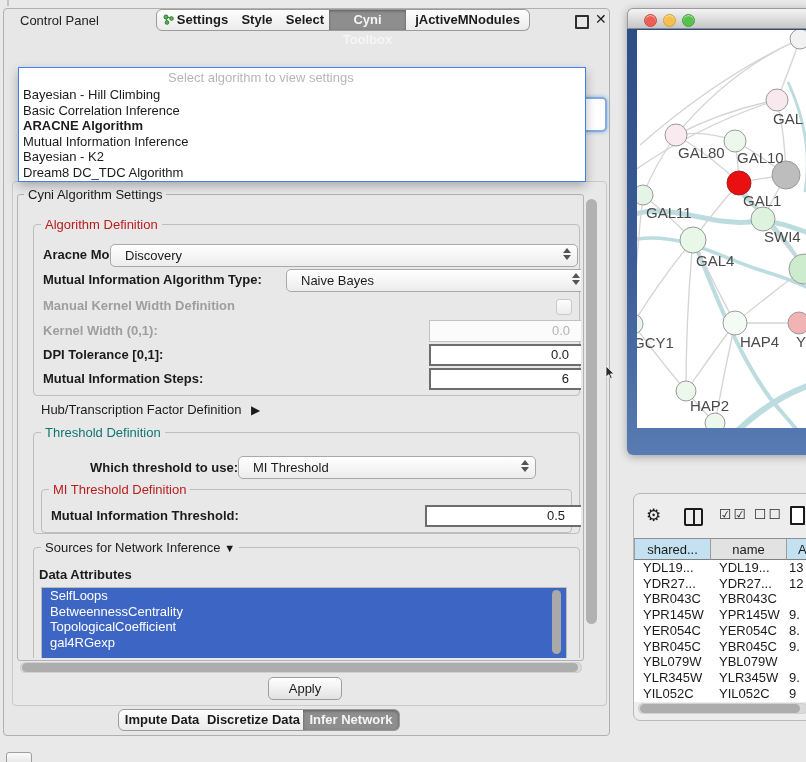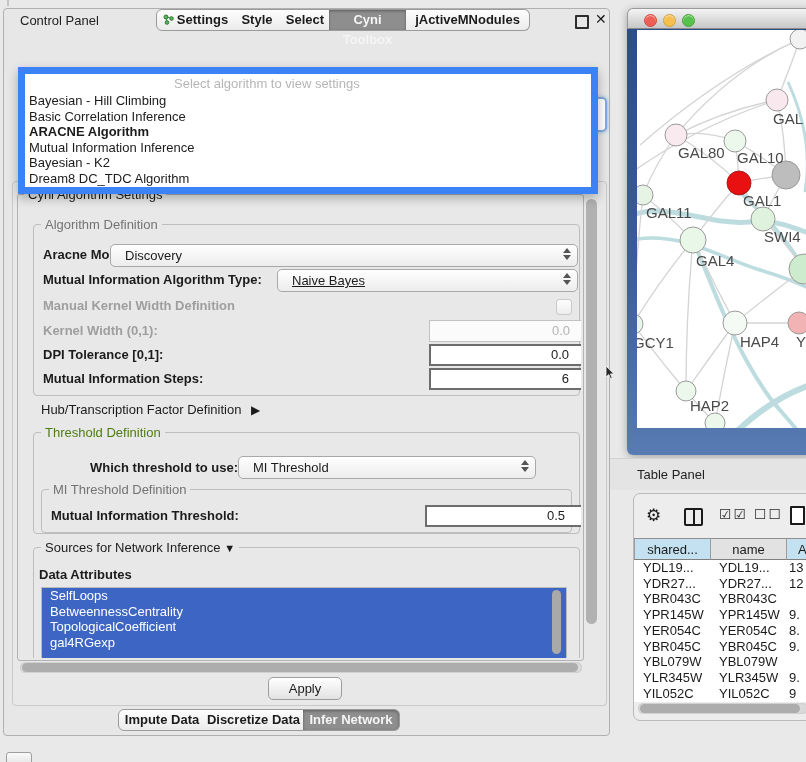--- a/index.html
+++ b/index.html
@@ -13,28 +13,28 @@
   #cpanel{left:3px;top:8px;width:605px;height:726px;background:#e7e7e7;border:1px solid #b0b0b0;border-radius:4px;}
   .winbtn-sq{width:10px;height:10px;border:2px solid #2e2e2e;border-radius:1px;}
   .winbtn-x{font-size:14px;font-weight:700;color:#1a1a1a;line-height:12px;}
   
   .tab{position:absolute;top:0;height:20px;line-height:20px;text-align:center;font-weight:700;font-size:13px;
        background:linear-gradient(#fdfdfd,#ebebeb);border:1px solid #9b9b9b;border-left:none;color:#1b1b1b;}
   .tab.first{border-left:1px solid #9b9b9b;border-radius:6px 0 0 6px;}
   .tab.last{border-radius:0 6px 6px 0;}
   .tab.sel{background:#8e8e8e;color:#f5f5f5;box-shadow:inset 0 1px 3px rgba(0,0,0,.35);}
   
-  #algo-popup{left:14px;top:58px;width:566px;height:113px;background:#fff;border:7px solid #3b82f6;
+  #algo-popup{left:14px;top:58px;width:566px;height:113px;background:#fff;border:1px solid #3b82f6;
               box-shadow:0 4px 10px rgba(0,0,0,.28);z-index:30;}
   #algo-popup .ph{position:absolute;left:149px;top:2px;color:#b6b6b6;font-size:13px;}
   .algo-item{position:absolute;left:4px;height:15.5px;line-height:15.5px;font-size:13px;white-space:nowrap;}
   
   .gbox{position:absolute;border:1px solid #bdbdbd;border-radius:4px;}
   .gtitle{position:absolute;font-size:13px;background:#e8e8e8;padding:0 4px;white-space:nowrap;z-index:2;}
-  .blue{color:#737373;} .green{color:#4d7c0f;}
+  .blue{color:#b91c1c;} .green{color:#0f766e;}
   
   .combo{position:absolute;height:21px;background:linear-gradient(#ffffff,#ececec);border:1px solid #a8a8a8;
          border-radius:5px;line-height:21px;padding-left:14px;font-size:13px;}
   .combo .arr{position:absolute;right:7px;top:3px;width:7px;}
   .combo .arr i{display:block;width:0;height:0;border-left:4px solid transparent;border-right:4px solid transparent;}
   .combo .arr .up{border-bottom:5px solid #555;margin-bottom:2px;}
   .combo .arr .dn{border-top:5px solid #555;}
   .field{position:absolute;height:18px;background:#fff;border:2px solid #6d6d6d;text-align:right;
          padding-right:24px;line-height:18px;font-size:13px;}
   .field.dis2{border:1px solid #c2c2c2;background:#fbfbfb;color:#b3b3b3;height:20px;line-height:20px;}
@@ -107,21 +107,21 @@
       <div class="abs nw b" style="left:25px;top:52px;">Aracne Mode:</div>
       <div class="combo" style="left:92px;top:49px;width:452px;">
         <span>Discovery</span>
         <span class="arr">
             <i class="up"></i>
             <i class="dn"></i>
           </span>
       </div>
 
       <div class="abs nw b" style="left:25px;top:77px;text-align:right;">Mutual Information Algorithm Type:</div>
-      <div class="combo" style="left:259px;top:74px;width:285px;text-decoration:underline;">
+      <div class="combo" style="left:268px;top:74px;width:285px;">
         <span>Naive Bayes</span>
         <span class="arr">
             <i class="up"></i>
             <i class="dn"></i>
           </span>
       </div>
 
       <div class="abs nw b dis" style="left:25px;top:103px;">Manual Kernel Width Definition</div>
       <div class="cbox" style="left:538px;top:104px;"></div>
 
@@ -279,23 +279,20 @@
               <text x="100" y="317">HAP4</text>
               <text x="156" y="317">Y</text>
               <text x="-7" y="318">GCY1</text>
               <text x="50" y="381">HAP2</text>
             </g>
         </svg>
       </div>
     </div>
   </div>
 
-  <div class="abs" style="left:610px;top:458px;width:196px;height:31px;background:#e4e4e4;border-top:1px solid #d2d2d2;">
-    <span class="abs nw" style="left:27px;top:8px;color:#222;">Table Panel</span>
-  </div>
 
   <div id="tpanel" class="abs">
 
     <span class="abs" style="left:12px;top:11px;font-size:17px;color:#1b1b1b;">⚙</span>
     <span class="icon-colsplit" style="left:50px;top:14px;">
         <i></i>
       </span>
     <span class="abs" style="left:85px;top:12px;font-size:14px;color:#2a2a2a;letter-spacing:2px;">☑☑</span>
     <span class="abs" style="left:120px;top:12px;font-size:14px;color:#2a2a2a;letter-spacing:2px;">☐☐</span>
     <span class="icon-doc" style="left:156px;top:12px;"></span>

